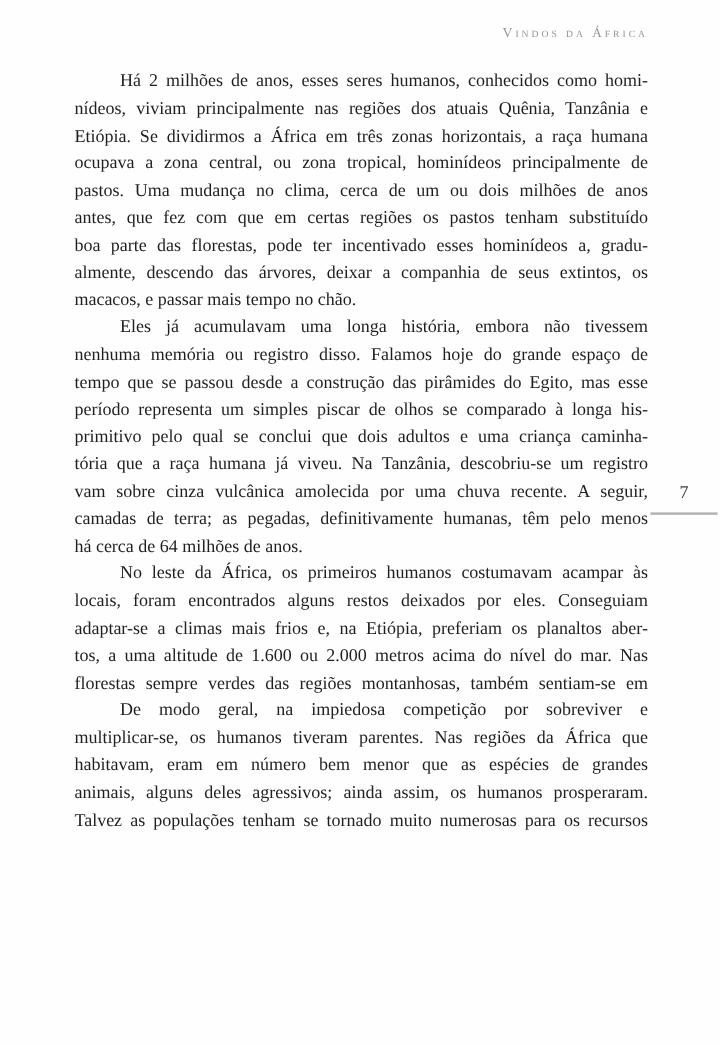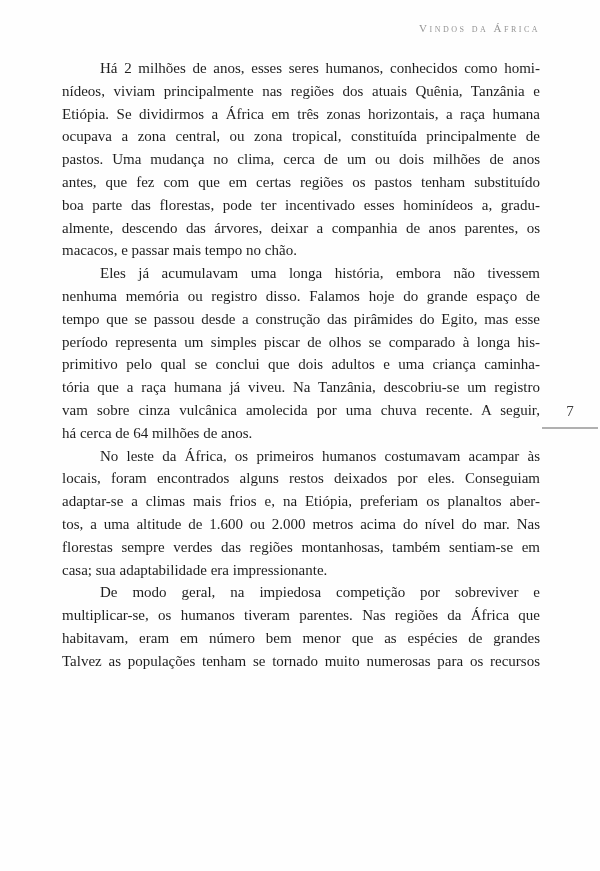--- a/index.html
+++ b/index.html
@@ -81,49 +81,50 @@
 
 <div class="page">
 
   <div class="running-head">Vindos da África</div>
 
   <div class="body-text">
       <p class="para">
         <span class="line indent">Há 2 milhões de anos, esses seres humanos, conhecidos como homi-</span>
         <span class="line">nídeos, viviam principalmente nas regiões dos atuais Quênia, Tanzânia e</span>
         <span class="line">Etiópia. Se dividirmos a África em três zonas horizontais, a raça humana</span>
-        <span class="line">ocupava a zona central, ou zona tropical, constituída principalmente de</span>
+        <span class="line">ocupava a zona central, ou zona tropical, hominídeos principalmente de</span>
         <span class="line">pastos. Uma mudança no clima, cerca de um ou dois milhões de anos</span>
         <span class="line">antes, que fez com que em certas regiões os pastos tenham substituído</span>
         <span class="line">boa parte das florestas, pode ter incentivado esses hominídeos a, gradu-</span>
-        <span class="line">almente, descendo das árvores, deixar a companhia de anos parentes, os</span>
+        <span class="line">almente, descendo das árvores, deixar a companhia de seus extintos, os</span>
         <span class="line flush-last">macacos, e passar mais tempo no chão.</span>
       </p>
       <p class="para">
         <span class="line indent">Eles já acumulavam uma longa história, embora não tivessem</span>
         <span class="line">nenhuma memória ou registro disso. Falamos hoje do grande espaço de</span>
         <span class="line">tempo que se passou desde a construção das pirâmides do Egito, mas esse</span>
         <span class="line">período representa um simples piscar de olhos se comparado à longa his-</span>
         <span class="line">primitivo pelo qual se conclui que dois adultos e uma criança caminha-</span>
         <span class="line">tória que a raça humana já viveu. Na Tanzânia, descobriu-se um registro</span>
         <span class="line">vam sobre cinza vulcânica amolecida por uma chuva recente. A seguir,</span>
+        <span class="line">camadas de terra; as pegadas, definitivamente humanas, têm pelo menos</span>
         <span class="line flush-last">há cerca de 64 milhões de anos.</span>
       </p>
       <p class="para">
         <span class="line indent">No leste da África, os primeiros humanos costumavam acampar às</span>
         <span class="line">locais, foram encontrados alguns restos deixados por eles. Conseguiam</span>
         <span class="line">adaptar-se a climas mais frios e, na Etiópia, preferiam os planaltos aber-</span>
         <span class="line">tos, a uma altitude de 1.600 ou 2.000 metros acima do nível do mar. Nas</span>
         <span class="line">florestas sempre verdes das regiões montanhosas, também sentiam-se em</span>
-        <span class="line flush-last">casa; sua adaptabilidade era impressionante.</span>
       </p>
       <p class="para">
         <span class="line indent">De modo geral, na impiedosa competição por sobreviver e</span>
         <span class="line">multiplicar-se, os humanos tiveram parentes. Nas regiões da África que</span>
         <span class="line">habitavam, eram em número bem menor que as espécies de grandes</span>
+        <span class="line">animais, alguns deles agressivos; ainda assim, os humanos prosperaram.</span>
         <span class="line">Talvez as populações tenham se tornado muito numerosas para os recursos</span>
       </p>
     </div>
 
   <div class="folio">7</div>
   <div class="folio-rule"></div>
 
 </div>
 
 </body></html>

